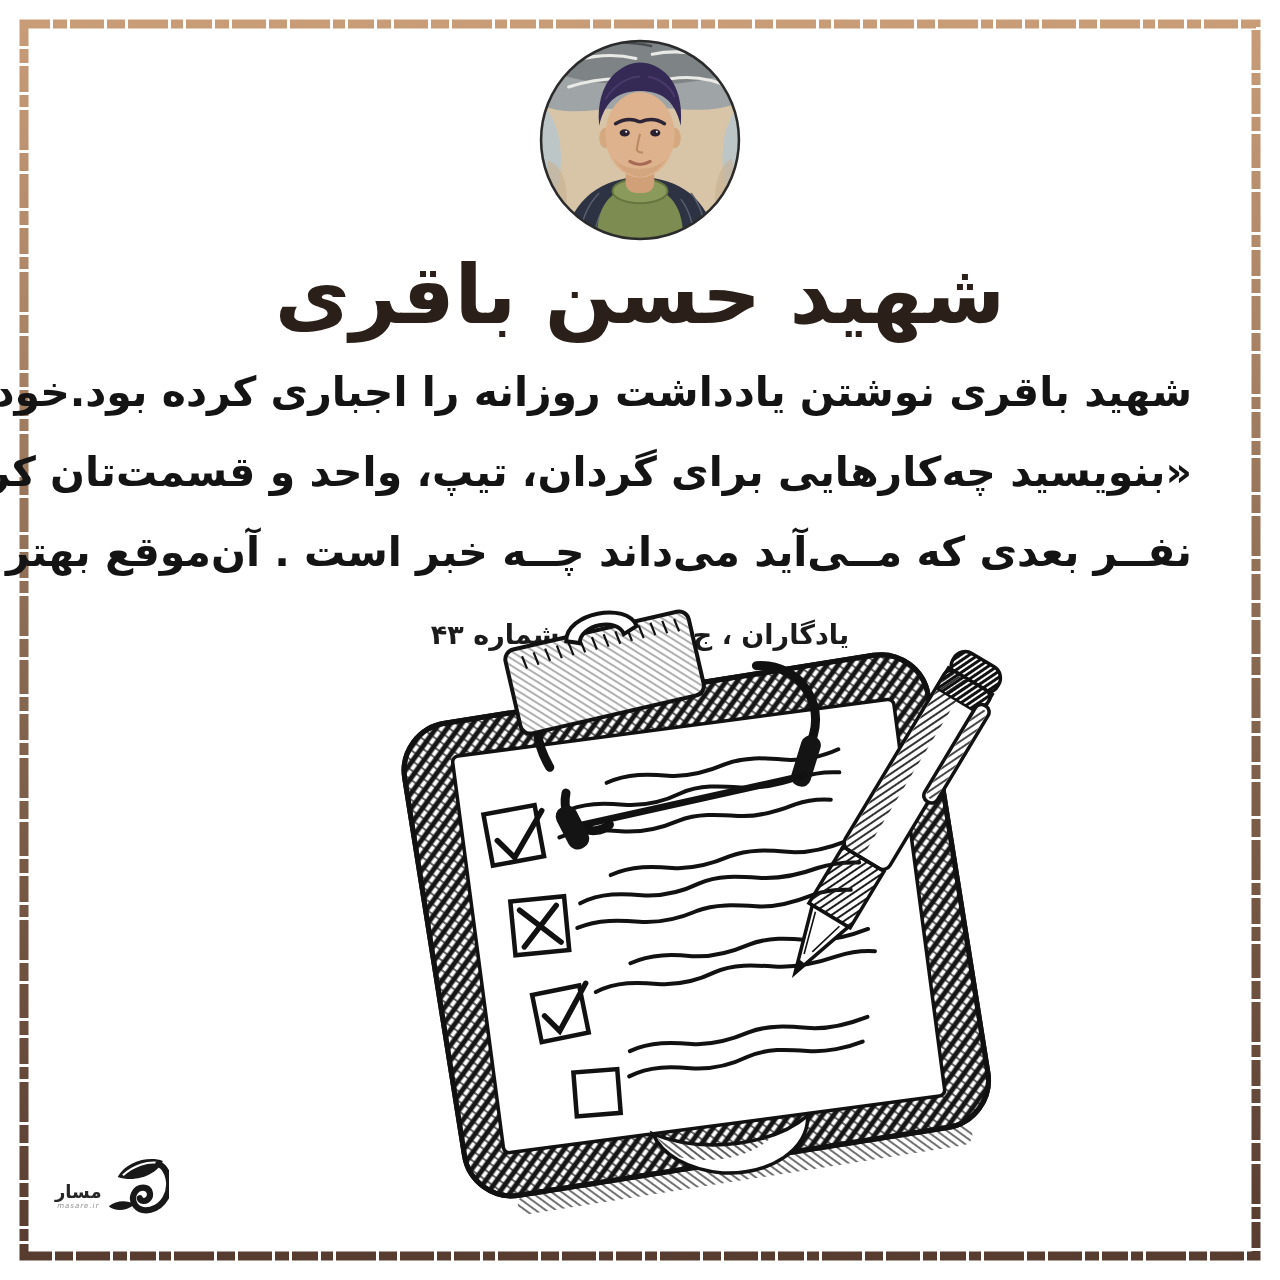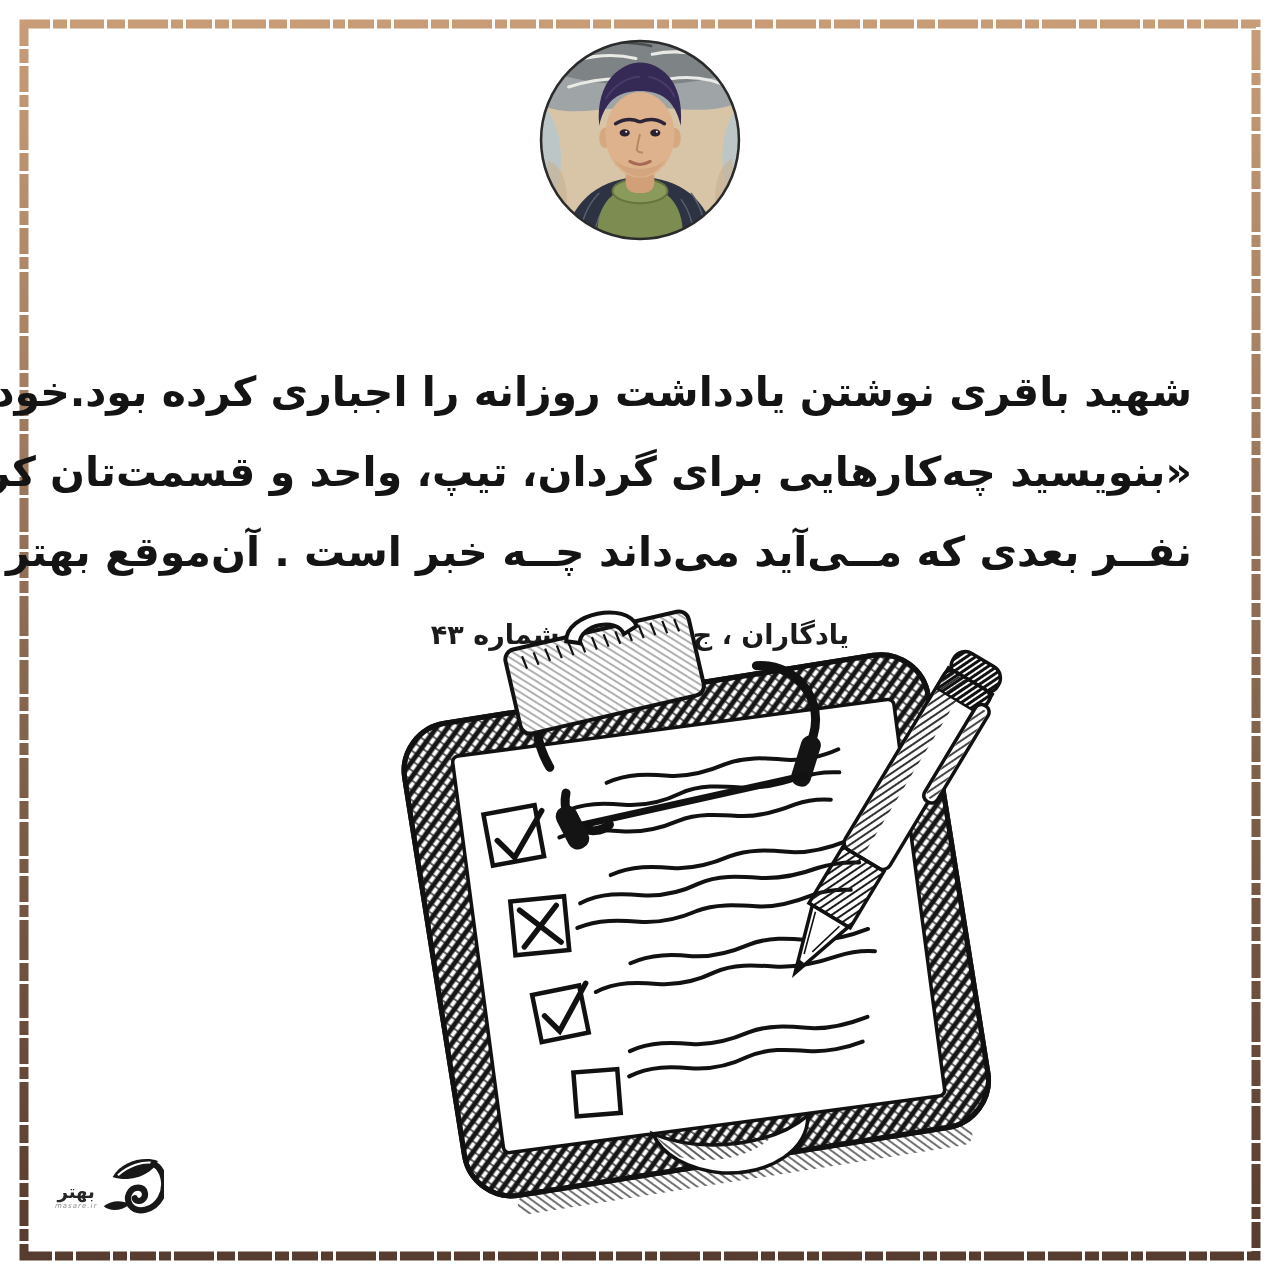--- a/index.html
+++ b/index.html
@@ -100,20 +100,21 @@
         <ellipse cx="115" cy="93" rx="5" ry="3.6" fill="#2a2030"></ellipse>
         <circle cx="86.5" cy="92" r="1" fill="#fff"></circle>
         <circle cx="116.5" cy="92" r="1" fill="#fff"></circle>
         <path d="M100,94 q-3,12 -3,16 q2,3 6,2" fill="none" stroke="#b98963" stroke-width="2"></path>
         <path d="M90,121 q10,6 20,0" fill="none" stroke="#a96a55" stroke-width="3" stroke-linecap="round"></path>
       </g>
       <circle cx="100" cy="100" r="97" fill="none" stroke="#2b2b2b" stroke-width="2.5"></circle>
     </svg>
   </div>
 
+  <div class="title">شهید حسن باقری</div>
 
   <div class="quote">
     <div class="quote-line">شهید باقری نوشتن یادداشت روزانه را اجباری کرده بود.خودش هم می نوشت . می‌گفت</div>
     <div class="quote-line">«بنویسید چه‌کارهایی برای گردان، تیپ، واحد و قسمت‌تان کردیــد . اگر بنــویســید،</div>
     <div class="quote-line">نفــر بعدی که مــی‌آید می‌داند چــه خبر است . آن‌موقع بهتر می‌تواند تصمیم‌بگیرد .»</div>
   </div>
 
   <div class="citation">یادگاران ، ج۴ ،خاطره شماره ۴۳</div>
 
   <div class="illustration">
@@ -227,21 +228,21 @@
         <rect x="446" y="252" width="48" height="66" fill="url(#hp)" stroke="#111" stroke-width="3.5"></rect>
         <path d="M450,318 L492,318 L470,385 Z" fill="#fff" stroke="#111" stroke-width="3.5"></path>
         <path d="M456,322 L468,364 M484,322 L474,358" stroke="#111" stroke-width="1.6"></path>
         <path d="M470,385 l-4,-14 l9,1 z" fill="#111"></path>
       </g>
     </svg>
   </div>
 
   <div class="logo">
     <div class="logo-text">
-      <span class="logo-name">بهتر</span>
+      <span class="logo-name">مسار</span>
       <span class="logo-sub">masare.ir</span>
     </div>
     <svg class="logo-mark" viewBox="0 0 70 70">
       <path d="M12,26 C22,8 48,2 63,8 C57,23 33,33 12,26 Z" fill="#181818"></path>
       <path d="M18,24 C30,13 46,8 58,10" fill="none" stroke="#fff" stroke-width="2.4"></path>
       <path d="M58,11 C70,17 74,36 66,50 C58,64 40,68 32,58 C26,50 31,38 41,38 C49,38 51,48 45,52 C42,54 38,53 37,50" fill="none" stroke="#181818" stroke-width="7" stroke-linecap="round"></path>
       <path d="M31,57 C21,65 9,65 2,59 C11,52 23,52 31,57 Z" fill="#181818"></path>
     </svg>
   </div>
 

